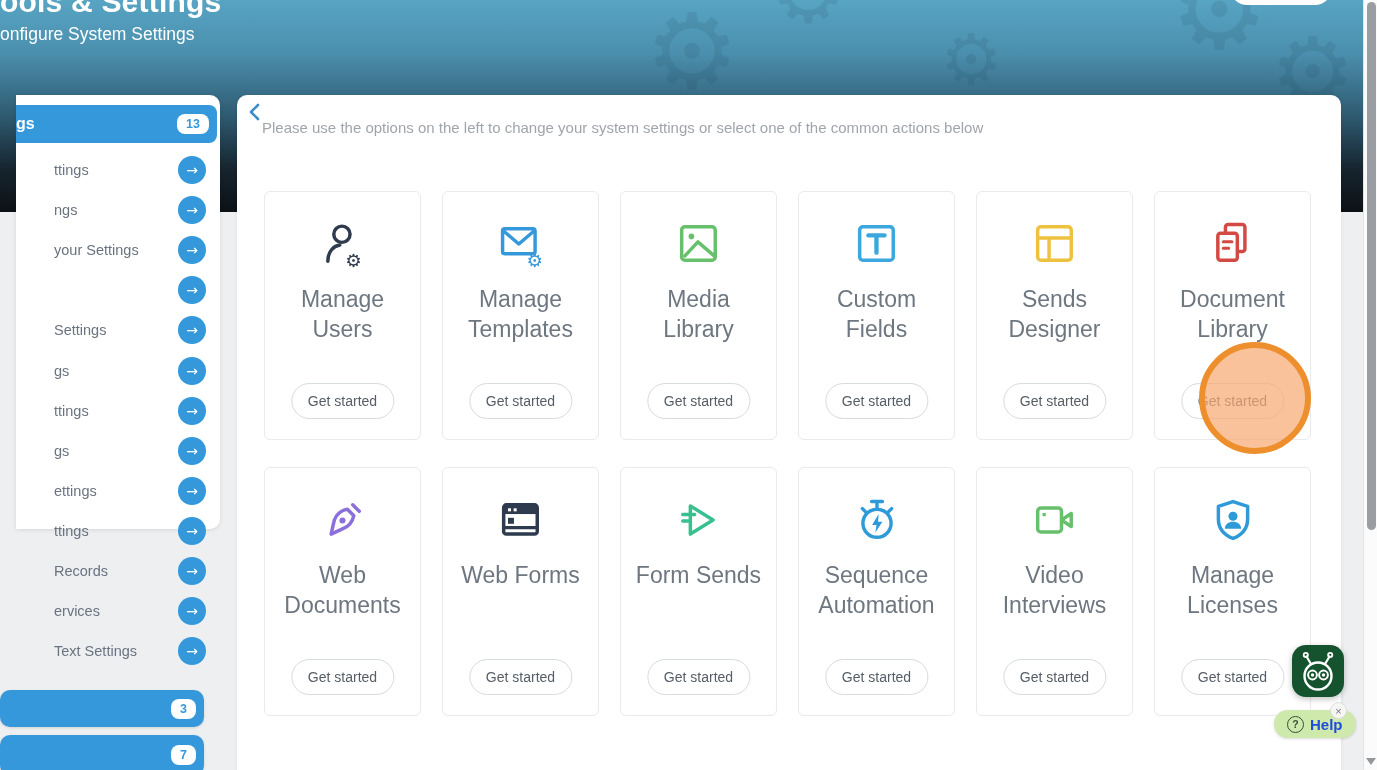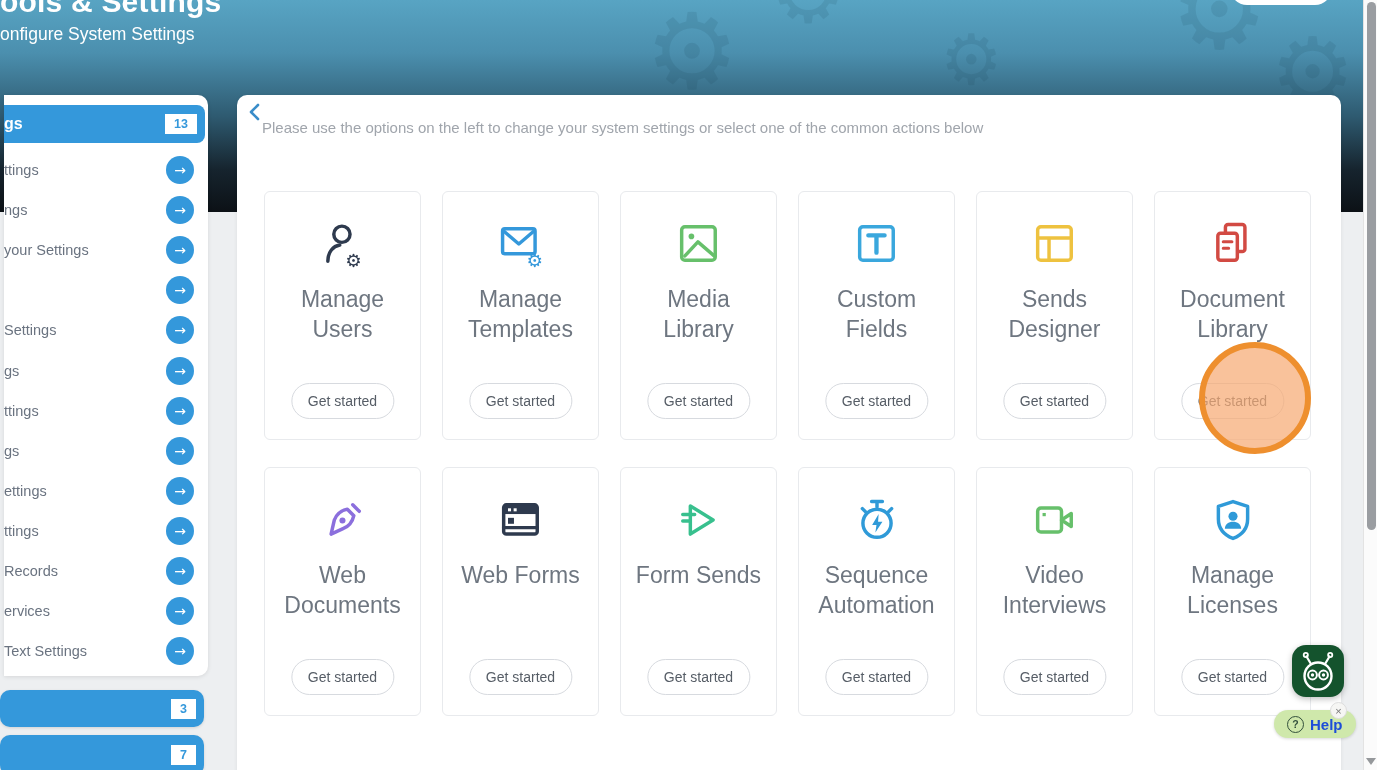--- a/index.html
+++ b/index.html
@@ -17,28 +17,28 @@
   .g5{left:1170px;top:-45px;font-size:110px;}
   .g6{left:1270px;top:25px;font-size:95px;}
   .g7{left:540px;top:120px;font-size:75px;}
   .hero-text{position:absolute;left:0;top:-13px;color:#ffffff;}
   .hero-text h1{margin:0;font-size:30px;line-height:30px;font-weight:bold;letter-spacing:.2px;}
   .hero-text p{margin:4px 0 0 0;font-size:17.5px;line-height:26px;font-weight:normal;}
   .top-btn{position:absolute;left:1230px;top:-31px;width:102px;height:36px;background:#ffffff;
            border-radius:17px;}
 
   
-  .sidebar{position:absolute;left:4px;top:95px;width:204px;height:581px;background:#ffffff;
+  .sidebar{position:absolute;left:16px;top:95px;width:204px;height:434px;background:#ffffff;
            border-radius:0 10px 10px 0;box-shadow:0 1px 4px rgba(0,0,0,.10);z-index:2;}
   .side-band{height:38px;margin:10px 3px 0 0;background:#3498db;border-radius:0 8px 8px 0;
              display:flex;align-items:center;}
   .side-band .band-label{color:#fff;font-size:16px;font-weight:bold;}
   .badge{margin-left:auto;margin-right:8px;background:#ffffff;color:#3498db;font-size:12.5px;
-         font-weight:bold;padding:2px 9px;border-radius:0;line-height:16px;}
-  .side-list{margin-top:7px;}
+         font-weight:bold;padding:2px 9px;border-radius:8px;line-height:16px;}
+  .side-list{margin-top:7px;padding-left:38px;}
   .side-item{height:40.1px;display:flex;align-items:center;padding-right:14px;}
   .side-item .lbl{font-size:14.5px;color:#6a7380;}
   .arrow-btn{margin-left:auto;width:28px;height:28px;border-radius:50%;background:#3498db;color:#fff;
              display:flex;align-items:center;justify-content:center;font-size:14px;line-height:1;
              font-family:"DejaVu Sans",sans-serif;}
   .side-section{position:absolute;left:0;width:204px;height:37px;background:#3498db;border-radius:10px;
                 display:flex;align-items:center;z-index:2;box-shadow:0 1px 3px rgba(0,0,0,.12);}
   .sec3{top:690px;}
   .sec7{top:735px;height:40px;}
 

